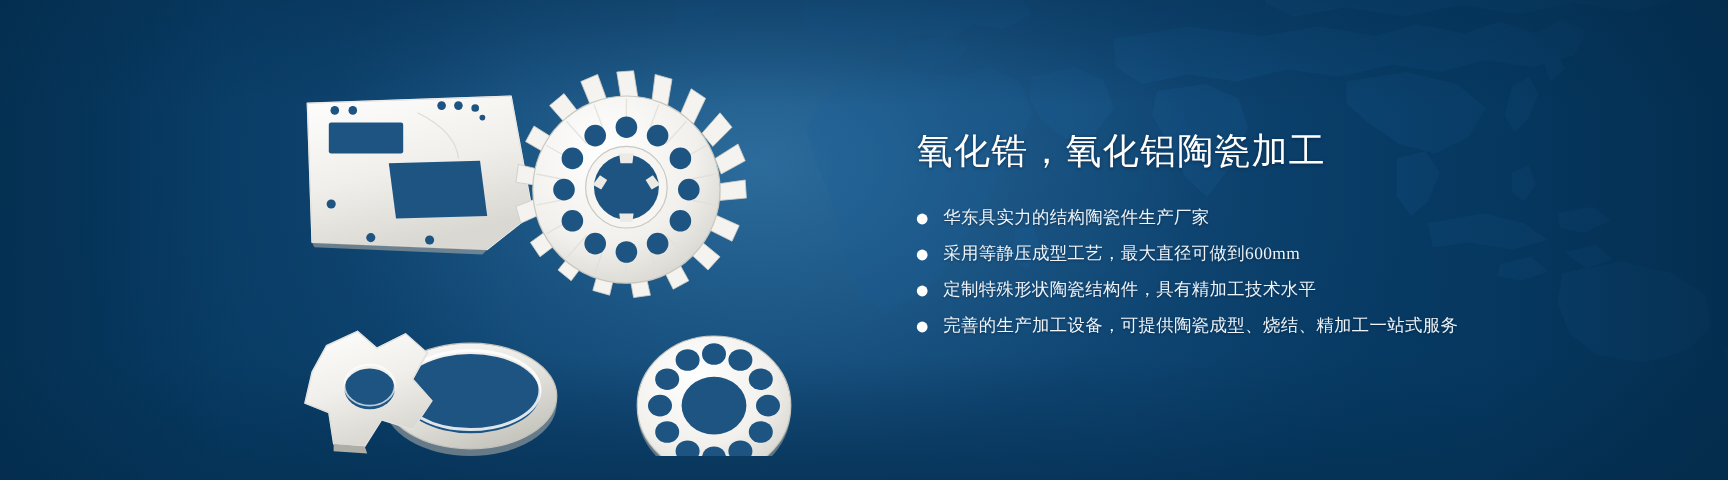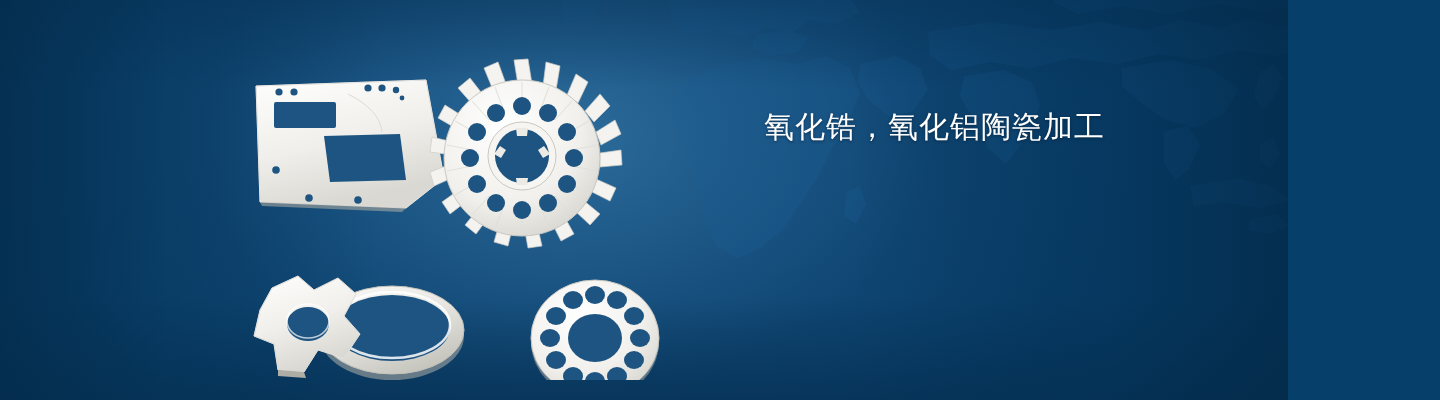--- a/index.html
+++ b/index.html
@@ -3,21 +3,21 @@
 <meta charset="utf-8">
 <title>Ceramic Banner</title>
 <style>
   html, body {
     margin: 0;
     padding: 0;
     background: #073f6b;
   }
   #banner {
     position: relative;
-    width: 1288px;
+    width: 1440px;
     height: 400px;
     overflow: hidden;
     font-family: Liberation Serif, serif;
     background: #a21caf;
   }
 
   
   .bg-base {
     position: absolute;
     inset: 0;
@@ -341,15 +341,33 @@
           <ellipse cx="-39" cy="-22" rx="10" ry="9"></ellipse>
           <ellipse cx="-22" cy="-38" rx="10" ry="9"></ellipse>
         </g>
       </g>
     </svg>
   </div>
 
   <div class="copy">
     <h1 class="headline">氧化锆，氧化铝陶瓷加工</h1>
 
+    <ul class="bullets">
+      <li class="bullet">
+        <span class="bullet-dot"></span>
+        <span class="bullet-text">华东具实力的结构陶瓷件生产厂家</span>
+      </li>
+      <li class="bullet">
+        <span class="bullet-dot"></span>
+        <span class="bullet-text">采用等静压成型工艺，最大直径可做到600mm</span>
+      </li>
+      <li class="bullet">
+        <span class="bullet-dot"></span>
+        <span class="bullet-text">定制特殊形状陶瓷结构件，具有精加工技术水平</span>
+      </li>
+      <li class="bullet">
+        <span class="bullet-dot"></span>
+        <span class="bullet-text">完善的生产加工设备，可提供陶瓷成型、烧结、精加工一站式服务</span>
+      </li>
+    </ul>
   </div>
 
 </div>
 
 </body></html>

